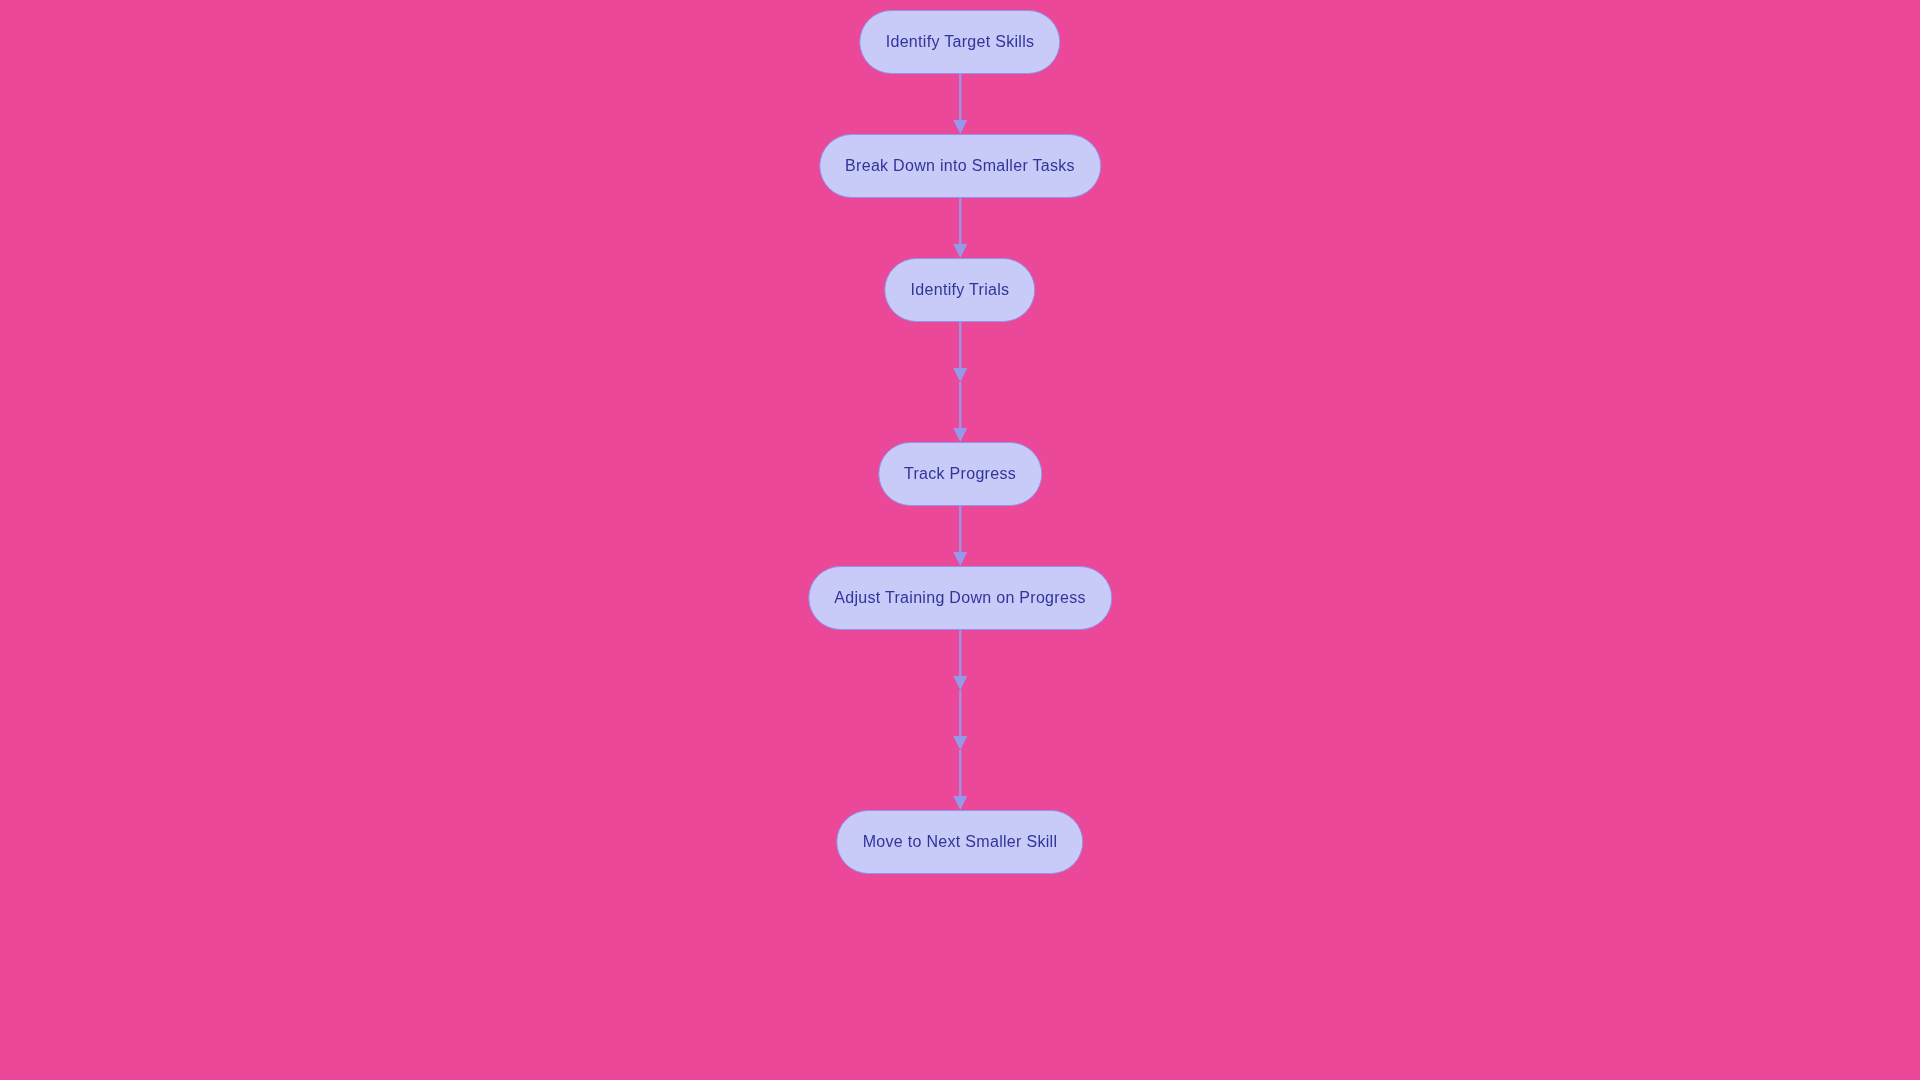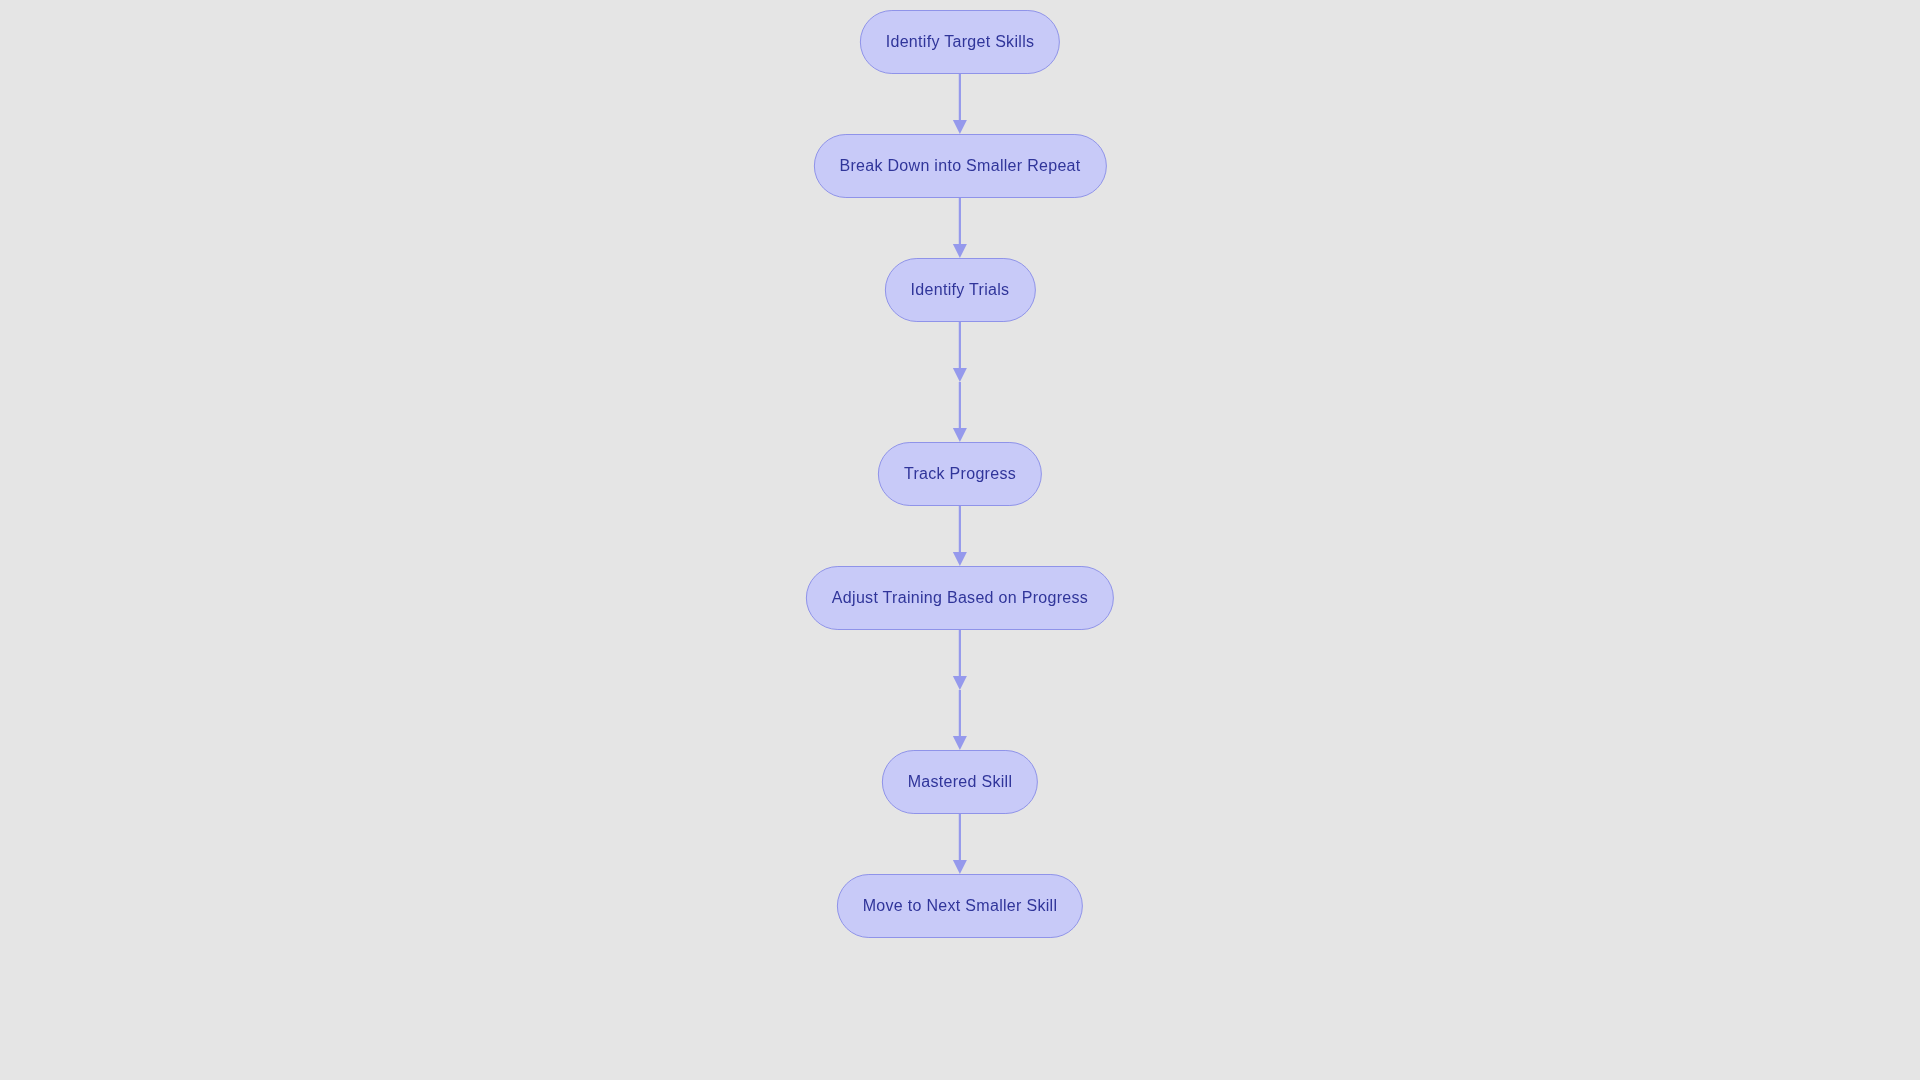--- a/index.html
+++ b/index.html
@@ -51,33 +51,33 @@
     stroke: var(--arrow-color, #9599ec);
     stroke-width: 2.2;
   }
   .flow-connector polygon {
     fill: var(--arrow-color, #9599ec);
   }
 </style>
 </head>
 <body>
 
-<div class="canvas" style="background: #e5e5e5;">
+<div class="canvas" style="background: #ec4899;">
   <div class="flow-column" id="flow-column">
   <div class="flow-node">
     <span class="flow-node-label">Identify Target Skills</span>
   </div>
 
   <svg class="flow-connector" width="18" height="60" viewBox="0 0 18 60" xmlns="http://www.w3.org/2000/svg">
     <line x1="9" y1="0" x2="9" y2="47"></line>
     <polygon points="2,46 16,46 9,60"></polygon>
   </svg>
 
   <div class="flow-node">
-    <span class="flow-node-label">Break Down into Smaller Repeat</span>
+    <span class="flow-node-label">Break Down into Smaller Tasks</span>
   </div>
 
   <svg class="flow-connector" width="18" height="60" viewBox="0 0 18 60" xmlns="http://www.w3.org/2000/svg">
     <line x1="9" y1="0" x2="9" y2="47"></line>
     <polygon points="2,46 16,46 9,60"></polygon>
   </svg>
 
   <div class="flow-node">
     <span class="flow-node-label">Identify Trials</span>
   </div>
@@ -96,37 +96,34 @@
   <div class="flow-node">
     <span class="flow-node-label">Track Progress</span>
   </div>
 
   <svg class="flow-connector" width="18" height="60" viewBox="0 0 18 60" xmlns="http://www.w3.org/2000/svg">
     <line x1="9" y1="0" x2="9" y2="47"></line>
     <polygon points="2,46 16,46 9,60"></polygon>
   </svg>
 
   <div class="flow-node">
-    <span class="flow-node-label">Adjust Training Based on Progress</span>
+    <span class="flow-node-label">Adjust Training Down on Progress</span>
   </div>
 
   <svg class="flow-connector" width="18" height="60" viewBox="0 0 18 60" xmlns="http://www.w3.org/2000/svg">
     <line x1="9" y1="0" x2="9" y2="47"></line>
     <polygon points="2,46 16,46 9,60"></polygon>
   </svg>
 
 
   <svg class="flow-connector" width="18" height="60" viewBox="0 0 18 60" xmlns="http://www.w3.org/2000/svg">
     <line x1="9" y1="0" x2="9" y2="47"></line>
     <polygon points="2,46 16,46 9,60"></polygon>
   </svg>
 
-  <div class="flow-node">
-    <span class="flow-node-label">Mastered Skill</span>
-  </div>
 
   <svg class="flow-connector" width="18" height="60" viewBox="0 0 18 60" xmlns="http://www.w3.org/2000/svg">
     <line x1="9" y1="0" x2="9" y2="47"></line>
     <polygon points="2,46 16,46 9,60"></polygon>
   </svg>
 
   <div class="flow-node">
     <span class="flow-node-label">Move to Next Smaller Skill</span>
   </div>
 </div>

